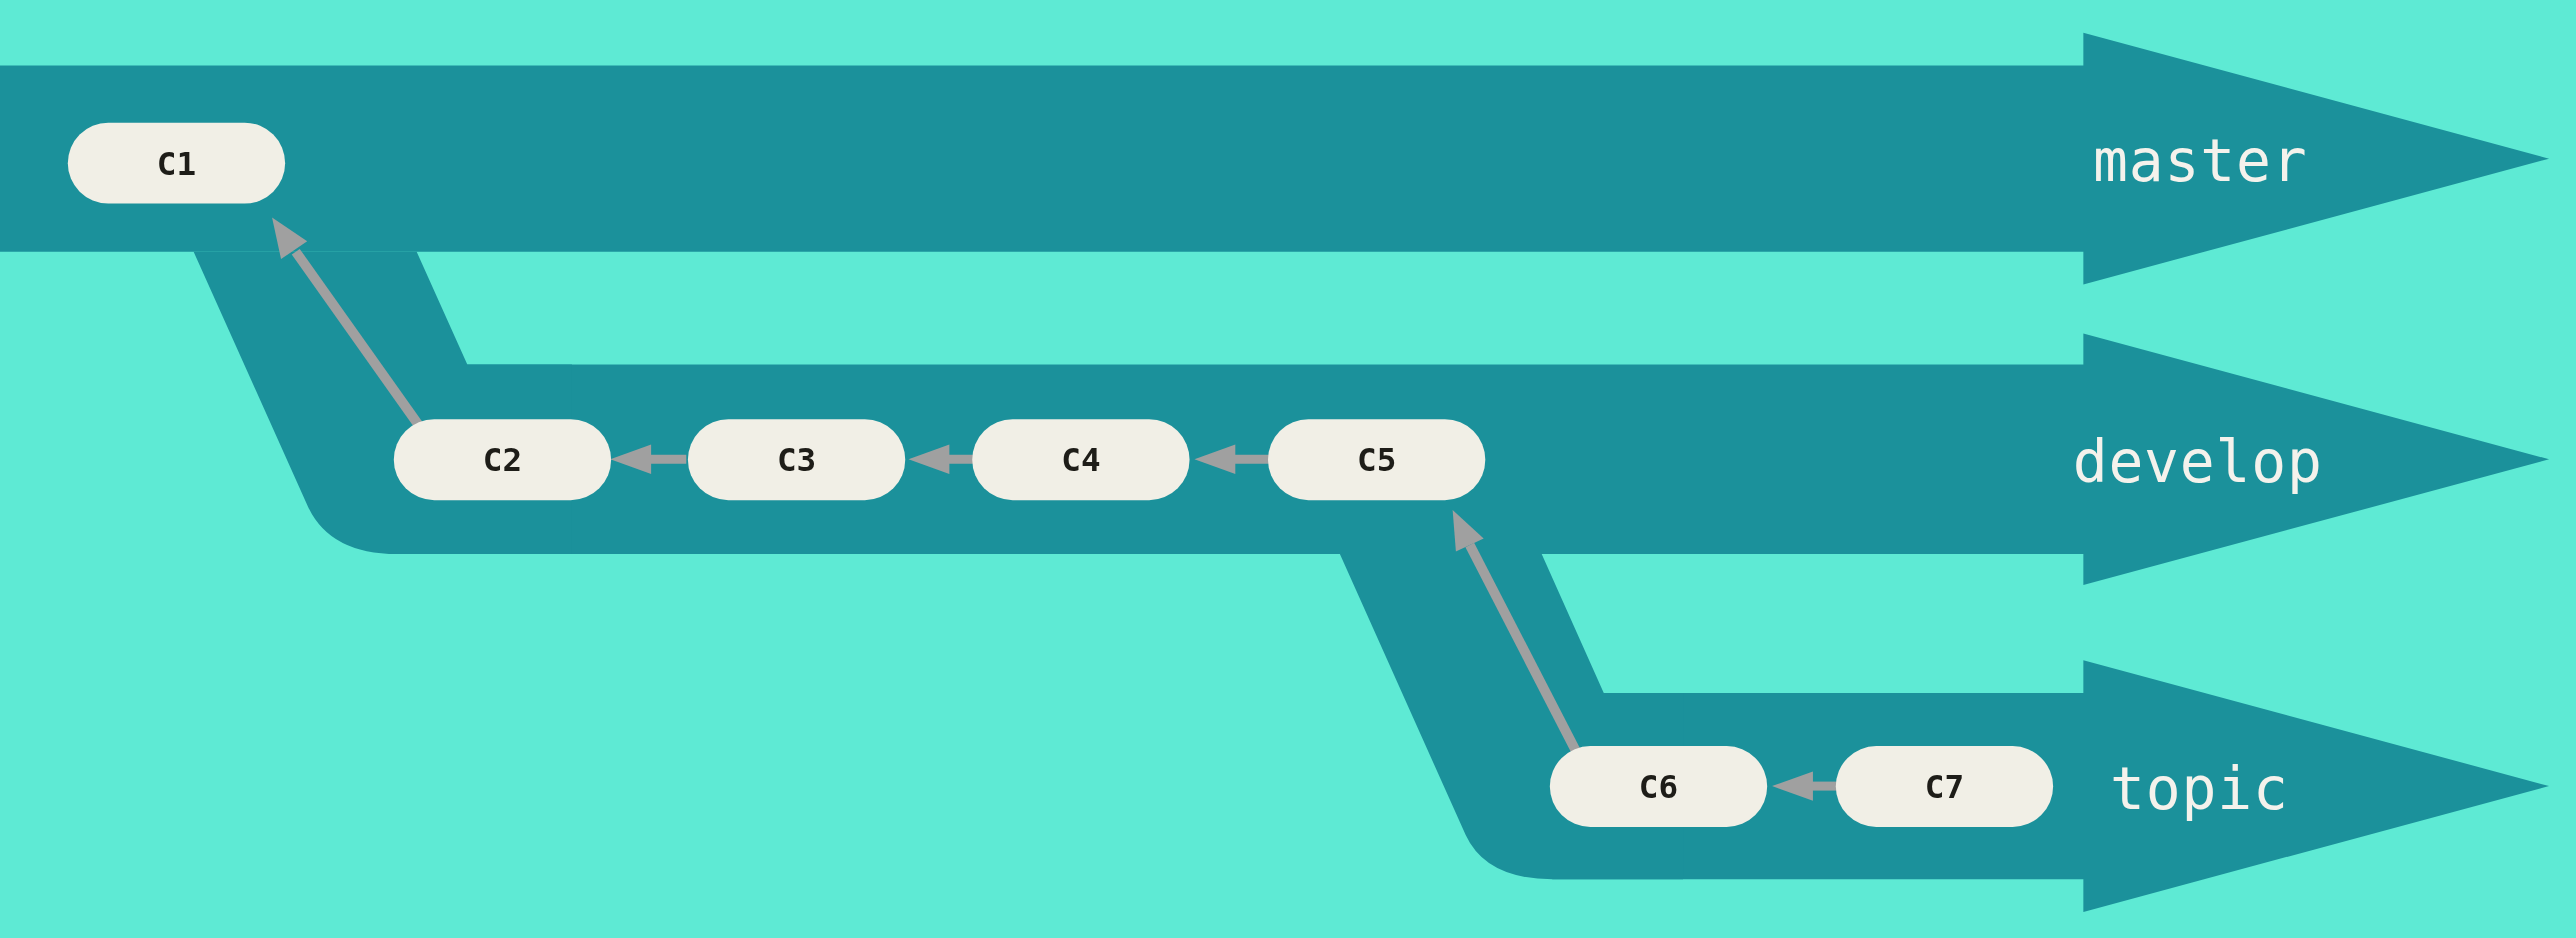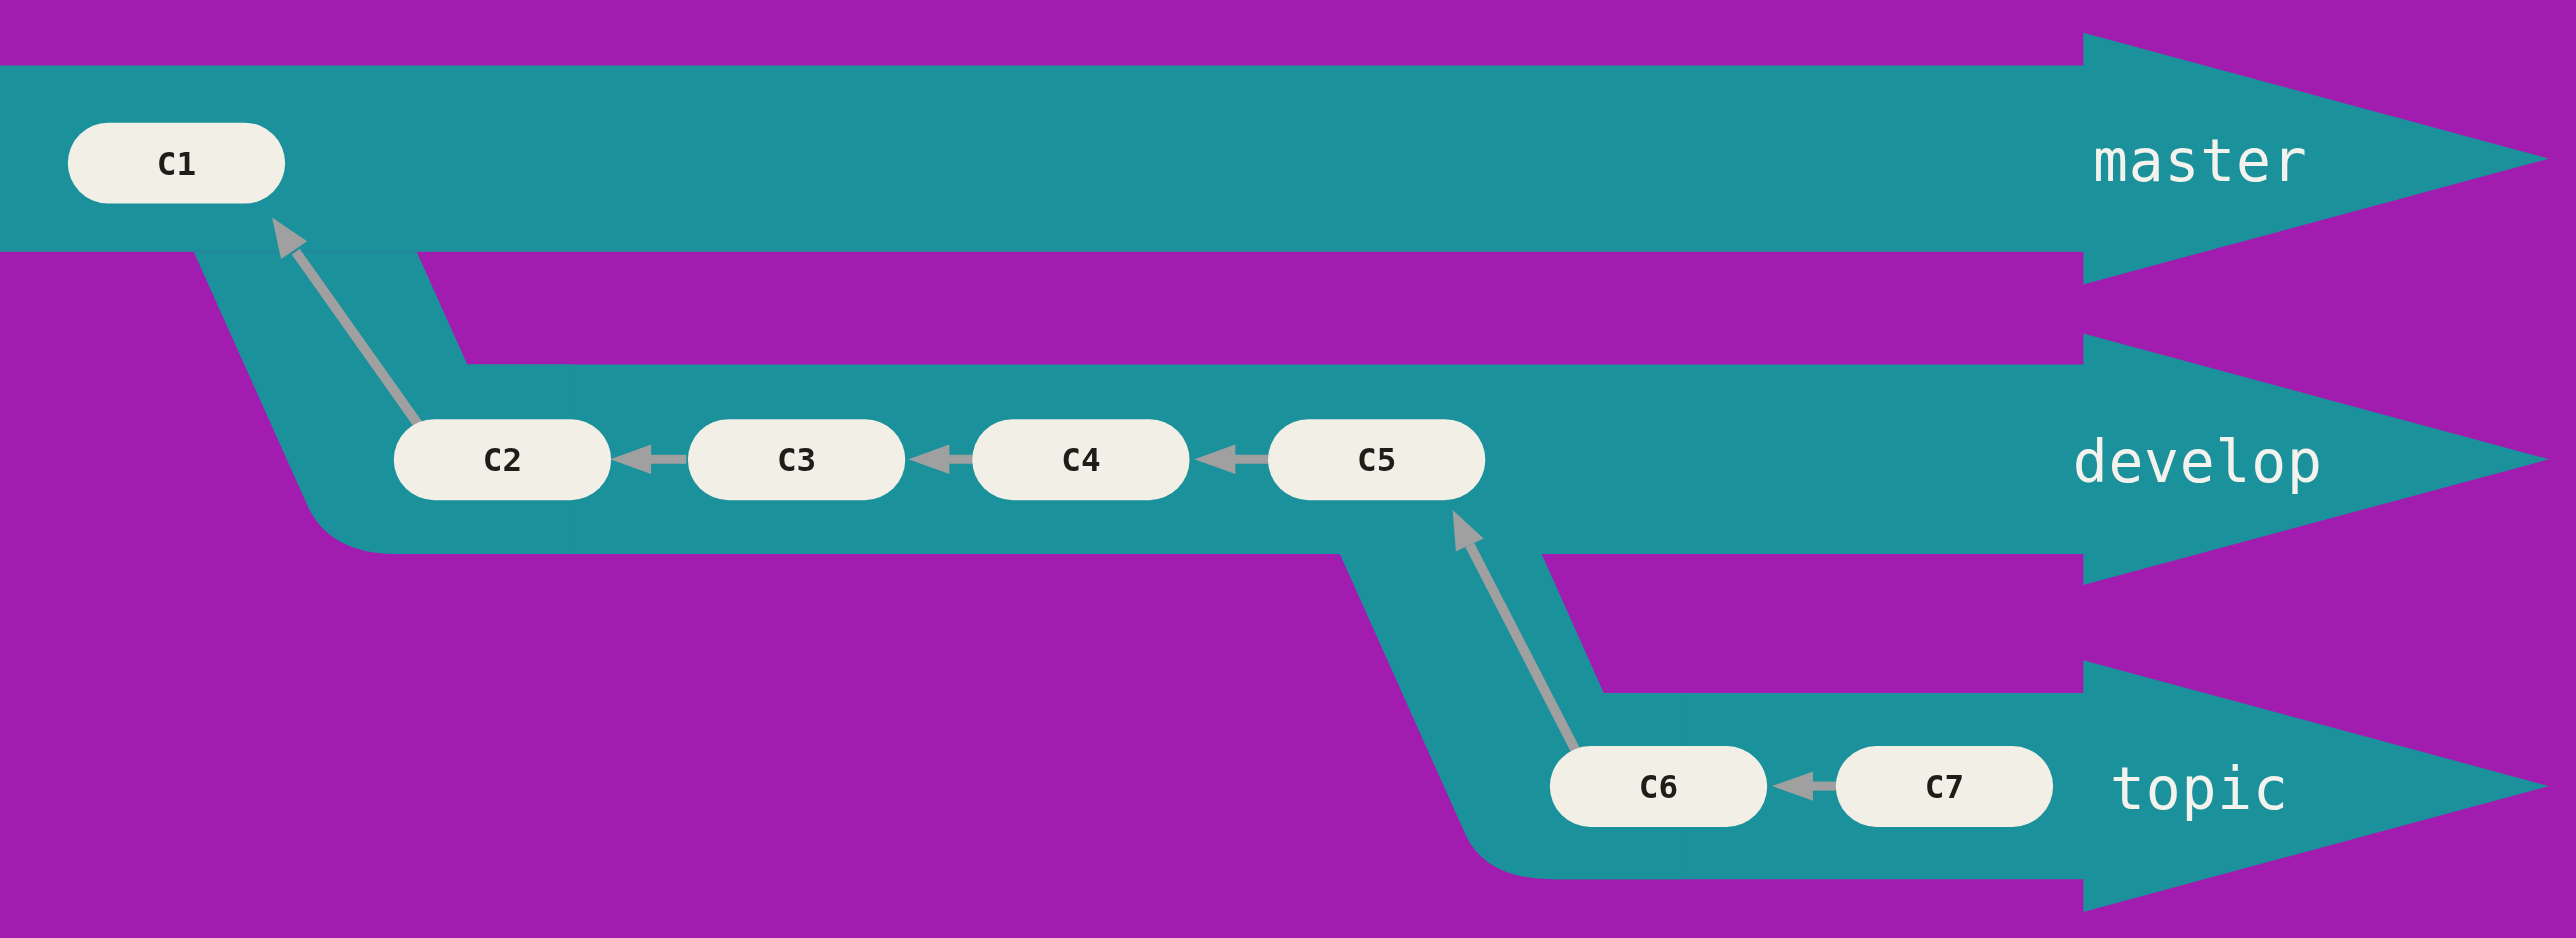--- a/index.html
+++ b/index.html
@@ -4,21 +4,21 @@
 <style>
   html, body {
     margin: 0;
     padding: 0;
     background: #000000;
   }
   .stage {
     position: relative;
     width: 2576px;
     height: 939px;
-    background: #a21caf;
+    background: #5eead4;
     overflow: hidden;
     font-family: "DejaVu Sans Mono", monospace;
   }
   .stage svg { display: block; }
   text {
     font-family: "DejaVu Sans Mono", monospace;
   }
   .commit-label {
     font-size: 40px;
     font-weight: 600;

